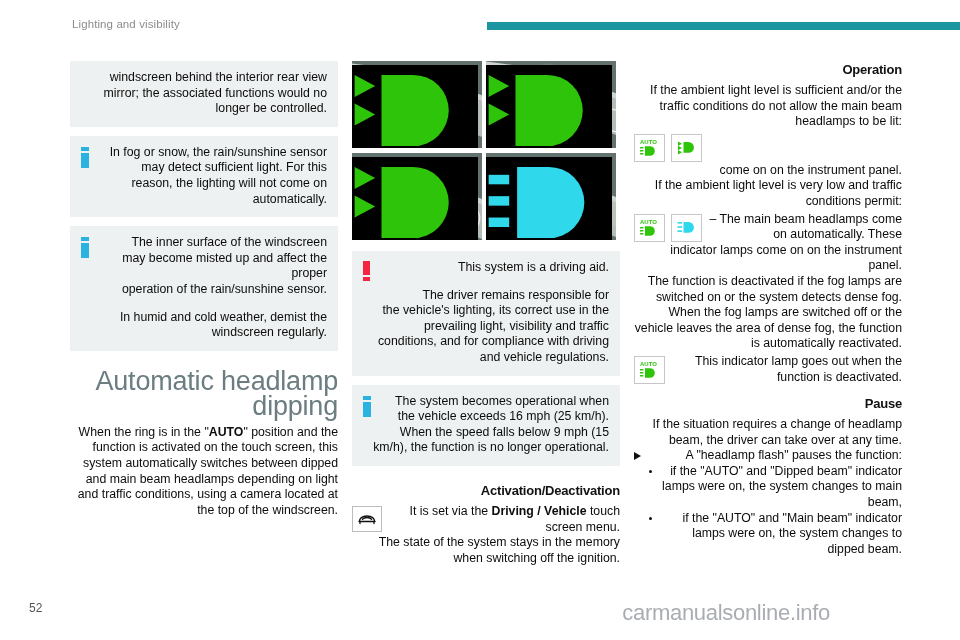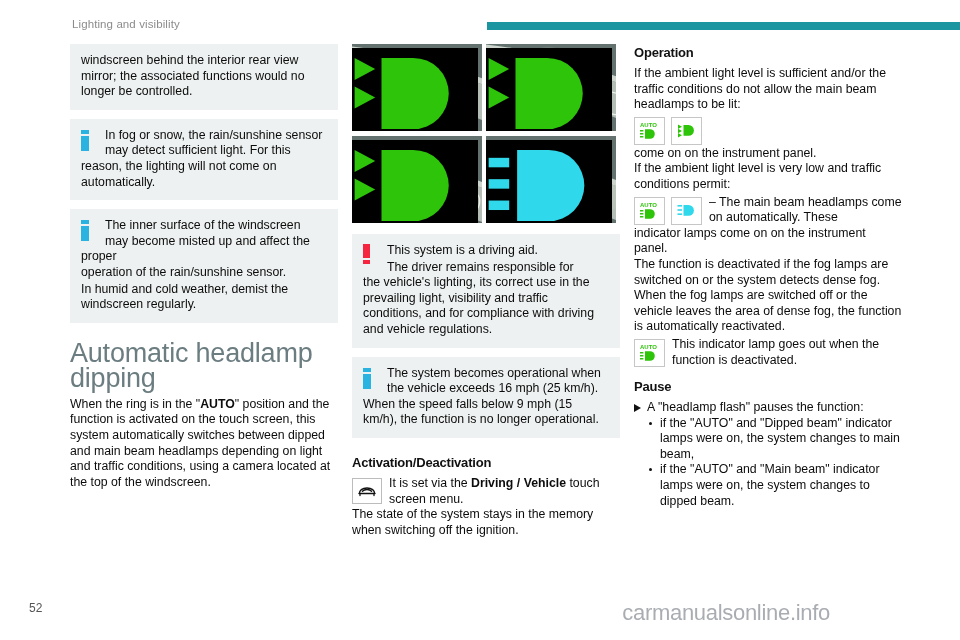--- a/index.html
+++ b/index.html
@@ -36,21 +36,21 @@
     width: 473px; height: 8px;
     background: #1b96a0;
   }
 
   
   .cols {
     position: absolute;
     top: 44px; left: 0;
     width: 960px; height: 520px;
   }
-  .col { position: absolute; top: 0; width: 268px; }
+  .col { position: absolute; top: 17px; width: 268px; text-align: right; }
   .col-1 { left: 70px; }
   .col-2 { left: 352px; }
   .col-3 { left: 634px; }
 
   
   .body-text {
     font-size: 12.3px;
     line-height: 15.6px;
     color: #0c0c0c;
     margin: 0;
@@ -72,21 +72,21 @@
     letter-spacing: -.2px;
   }
   b { font-weight: 700; }
 
   
   .box {
     background: #eef1f1;
     padding: 9px 11px 10px 11px;
     margin-bottom: 9px;
   }
-  .box .body-text + .body-text { margin-top: 1px; }
+  .box .body-text + .body-text { margin-top: 12px; }
   .box-inner { position: relative; }
   .ico-float {
     float: left;
     width: 18px;
     height: 30px;
     margin-right: 6px;
     position: relative;
   }
 
   
@@ -583,20 +583,21 @@
                 <path d="M7 9.2 h5 a4.8 4.8 0 0 1 0 9.6 h-5 z"></path>
               </g>
             </svg>
           </span>
         </div>
         <div class="body-text">This indicator lamp goes out when the function is deactivated.</div>
         <div class="clear"></div>
       </div>
 
       <h2 class="h2" style="margin-top:8px;">Pause</h2>
+      <p class="body-text">If the situation requires a change of headlamp beam, the driver can take over at any time.</p>
 
       <div class="arrow-item">
         <span class="tri"></span>
         <span>A "headlamp flash" pauses the function:</span>
       </div>
 
       <div class="dot-item">
         <span class="bullet"></span>
         <span>if the "AUTO" and "Dipped beam" indicator lamps were on, the system changes to main beam,</span>
       </div>

